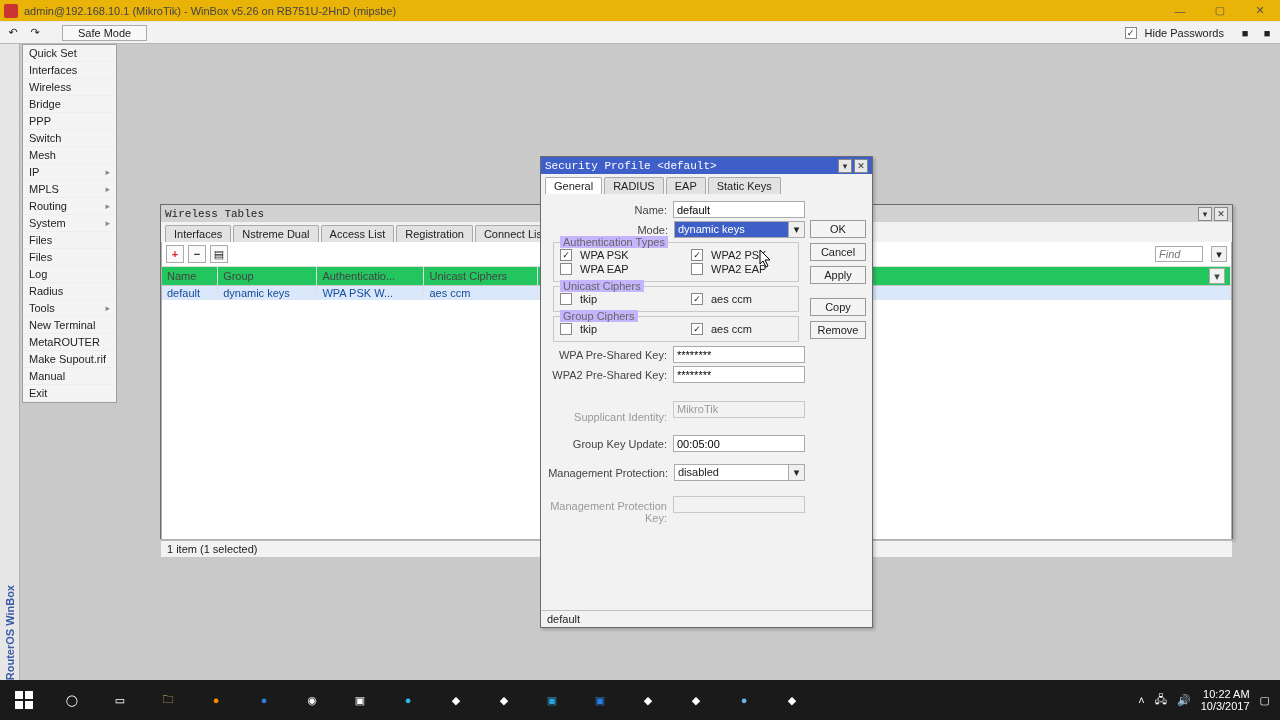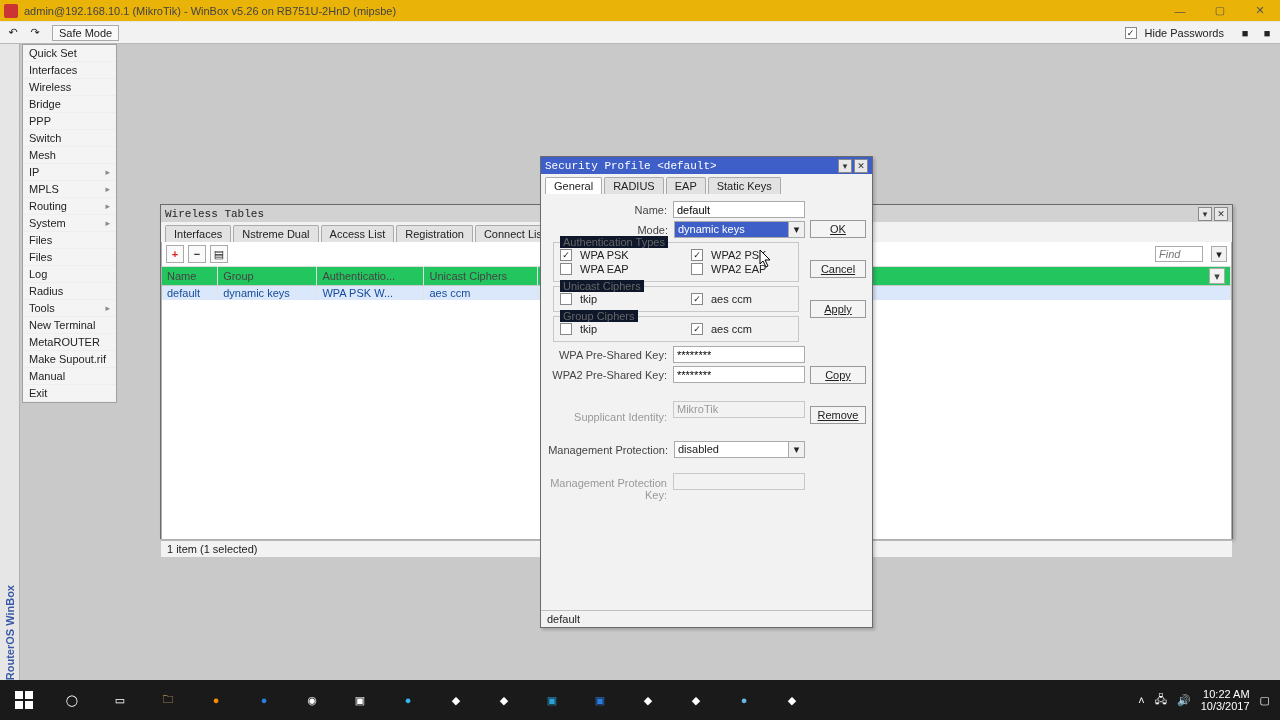--- a/index.html
+++ b/index.html
@@ -3,21 +3,21 @@
 <meta charset="utf-8">
 <style>
 * { box-sizing: border-box; font-family: "Segoe UI", Tahoma, sans-serif; font-size: 11px; }
 body { margin: 0; padding: 0; width: 1280px; height: 720px; background: #fff; overflow: hidden; color: #222; }
 .titlebar { height: 22px; background: #eab308; display: flex; align-items: center; padding-left: 4px; border-bottom: 1px solid #e6e6e6; }
 .titlebar .icon { width: 14px; height: 14px; background: #c33; border-radius: 2px; margin-right: 6px; }
 .titlebar .title { flex: 1; color: #444; }
 .titlebar .winbtn { width: 40px; height: 22px; display:flex; align-items:center; justify-content:center; color:#555; }
 .toolbar { height: 22px; background: #f2f2f2; border-bottom: 1px solid #b8b8b8; display:flex; align-items:center; padding: 0 4px; gap:4px; }
 .tbic { width: 18px; height: 18px; display:flex; align-items:center; justify-content:center; border:1px solid transparent; }
-.safemode { padding: 1px 6px; border:1px solid #aaa; background: #f8f8f8; margin-left:4px;}
+.safemode { padding: 1px 15px; border:1px solid #aaa; background: #f8f8f8; margin-left:14px;}
 .toolbar .spacer { flex:1; }
 .cb { width:12px; height:12px; border:1px solid #888; display:inline-flex; align-items:center; justify-content:center; margin-right:4px; font-size:9px; background:#fff; }
 .mdi { position:relative; height: 636px; background:#c9c9c9; }
 .sidebar { position:absolute; top:0; left:22px; width:95px; background:#f4f4f4; border:1px solid #a0a0a0; }
 .sidebar .item { padding:2px 6px; display:flex; justify-content:space-between; align-items:center; border-bottom:1px solid #eee; cursor:default;}
 .sidebar .arrow { color:#888; font-size:9px; }
 .vbar { position:absolute; top:0; left:0; width:20px; height:100%; background:#e6e6e6; border-right:1px solid #b0b0b0; display:flex; align-items:flex-end; justify-content:center; }
 .vbar span { writing-mode: vertical-rl; transform: rotate(180deg); padding-bottom:6px; color:#3a5aa8; font-weight:bold; }
 
 .win { position:absolute; background:#f2f2f2; border:1px solid #6b6b6b; box-shadow:2px 2px 3px rgba(0,0,0,.2); }
@@ -46,24 +46,24 @@
 
 .dlg { position:absolute; top:112px; left:540px; width:333px; }
 .dlg .row { display:flex; align-items:center; margin:3px 0; }
 .dlg .lbl { width:128px; text-align:right; padding-right:6px; color:#444;}
 .dlg .lbl.dis { color:#999;margin-top:16px; }
 .dlg .inp { width:132px; border:1px solid #aaa; padding:1px 3px; height:17px; background:#fff;}
 .dlg .inp.dis { background:#f2f2f2; color:#999; border-color:#c8c8c8;}
 .dlg .sel { width:116px; border:1px solid #aaa; padding:1px 3px; height:17px; background:#3f5fc8; color:#fff;}
 .dlg .selbtn { width:16px; height:17px; border:1px solid #aaa; border-left:none; background:#f0f0f0; display:flex; align-items:center; justify-content:center;}
 .fs { border:1px solid #c8c8c8; margin:4px 6px 4px 6px; padding:4px 6px 4px 6px; position:relative;}
-.fs .legend { position:absolute; top:-7px; left:6px; background:#0f172a; padding:0 3px; color:#666;}
+.fs .legend { position:absolute; top:-7px; left:6px; background:#c4b5fd; padding:0 3px; color:#666;}
 .chkrow { display:flex; gap:30px; margin:2px 0;}
 .chk { display:flex; align-items:center; gap:4px; width:110px;}
-.btncol { position:absolute; top:26px; right:6px; width:56px; display:flex; flex-direction:column; gap:22px;text-decoration:underline;}
+.btncol { position:absolute; top:26px; right:6px; width:56px; display:flex; flex-direction:column; gap:5px;}
 .btn { border:1px solid #999; background:#f4f4f4; padding:2px 0; text-align:center;}
 .dlg .content { padding:4px 6px 2px 6px; height:416px; position:relative; background:#f2f2f2;}
 .dlg .ftr { border-top:1px solid #c0c0c0; padding:2px 6px; background:#f2f2f2;}
 .cursor { position:absolute; width:14px; height:20px; pointer-events:none;}
 .cursor svg { width:100%; height:100%;}
 
 .taskbar { position:absolute; bottom:0; left:0; width:1280px; height:40px; background:#1a1a1a; display:flex; align-items:center; padding:0 4px; gap:8px; }
 .tbitem { width:40px; height:40px; display:flex; align-items:center; justify-content:center; color:#fff;}
 .tray { margin-left:auto; display:flex; align-items:center; color:#fff; gap:10px; padding-right:6px;}
 .clock { text-align:right; line-height:1.1;}
@@ -306,20 +306,24 @@
         <div class="row">
             <span class="lbl">WPA2 Pre-Shared Key:</span>
             <input class="inp" value="********" style="">
           </div>
         <div style="height:6px;"></div>
         <div class="row">
             <span class="lbl dis">Supplicant Identity:</span>
             <input class="inp dis" value="MikroTik" style="">
           </div>
         <div style="height:6px;"></div>
+        <div class="row">
+            <span class="lbl">Group Key Update:</span>
+            <input class="inp" value="00:05:00" style="">
+          </div>
         <div style="height:6px;"></div>
         <div class="row">
             <span class="lbl">Management Protection:</span>
             <div class="inp" style="width:116px;">disabled</div>
             <div class="selbtn">▾</div>
           </div>
         <div class="row">
             <span class="lbl dis">Management Protection Key:</span>
             <input class="inp dis" style="">
           </div>

